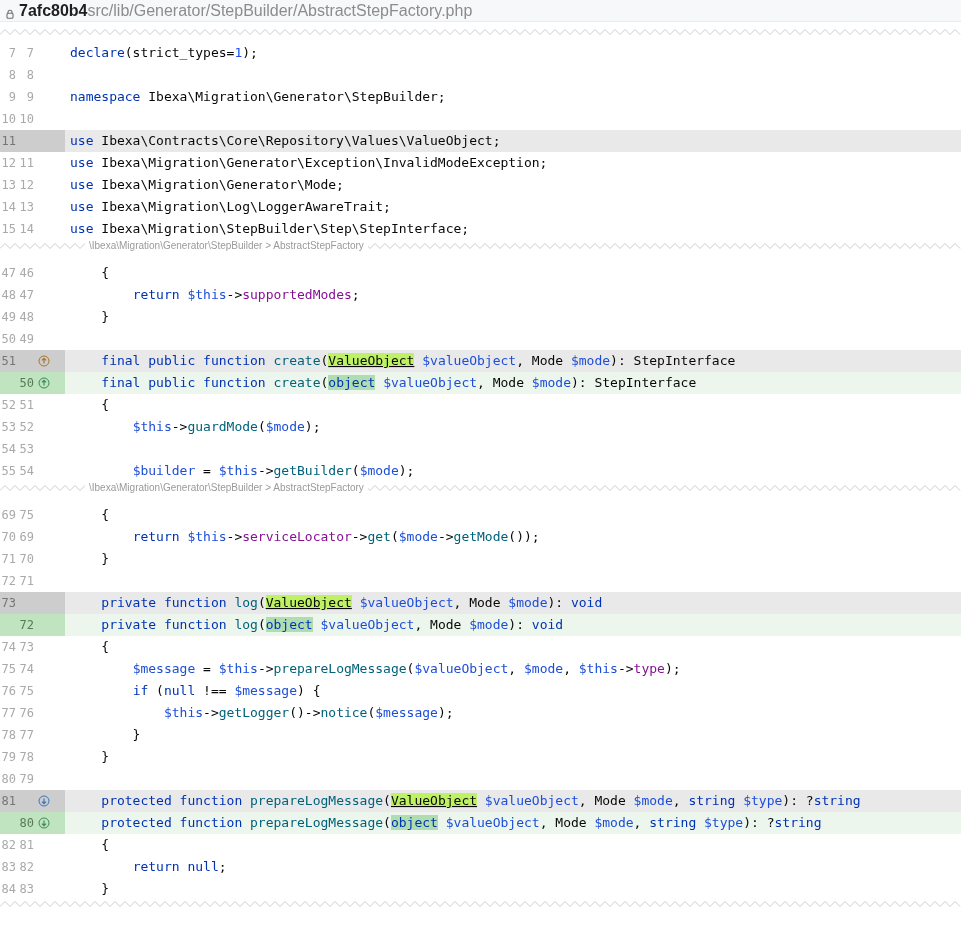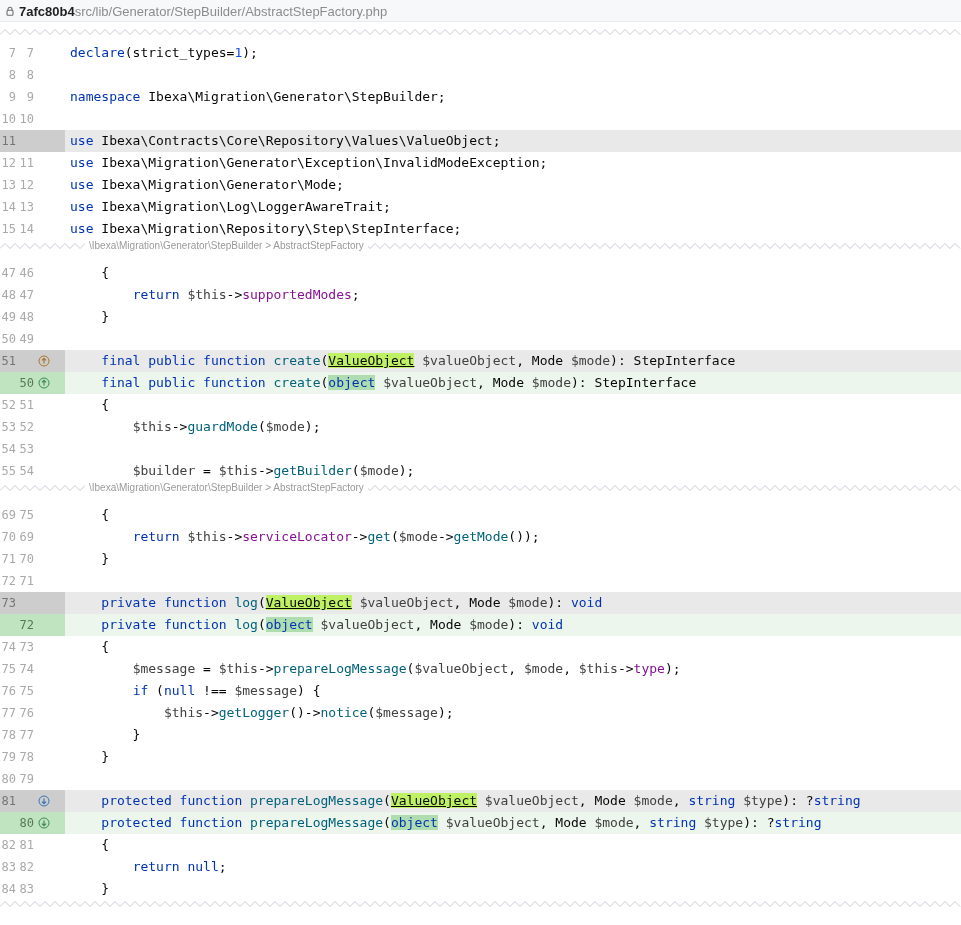--- a/index.html
+++ b/index.html
@@ -1,19 +1,19 @@
 <!DOCTYPE html>
 <html><head>
 <meta charset="utf-8">
 <style>
   * { margin:0; padding:0; box-sizing:border-box; }
   html,body { width:961px; height:925px; overflow:hidden; background:#ffffff; }
   .header { background:#f7f8fa; border-bottom:1px solid #ebecf0; padding:2px 0 1px; }
-  .hrow { display:flex; align-items:center; height:18px; padding-left:4px;
-          font-family:"Liberation Sans", sans-serif; font-size:13px; }
+  .hrow { display:flex; align-items:flex-end; height:18px; padding-left:4px;
+          font-family:"Liberation Sans", sans-serif; font-size:16px; }
   .lock { width:12px; display:inline-flex; justify-content:center; margin-right:3px; }
   .rev  { color:#1f1f1f; font-weight:600; }
   .fpath{ color:#8c8c8c; }
 
   .diff-body { width:961px; }
   .row { display:flex; height:22px; line-height:22px; font-size:13px;
          font-family:"DejaVu Sans Mono", monospace; }
   .g-old,.g-new { flex:none; text-align:right; font-size:12px; color:#a9a9a9;
                   font-family:"DejaVu Sans Mono", monospace; }
   .g-old { width:18px; padding-right:2px; }
@@ -23,21 +23,21 @@
 
   .row.del { background:#e9e9e9; }
   .row.del .g-old, .row.del .g-new, .row.del .g-icon { background:#cdcdcd; color:#757575; }
   .row.add { background:#edf6ed; }
   .row.add .g-old, .row.add .g-new, .row.add .g-icon { background:#c0e3c0; color:#567a56; }
 
   .tk-kw  { color:#0033b3; }
   .tk-fn  { color:#00627a; }
   .tk-fld { color:#871094; }
   .tk-num { color:#1750eb; }
-  .tk-var { color:#404040;text-align:right; }
+  .tk-var { color:#1d4ed8;text-align:right; }
   .tk-pl  { color:#080808; }
   .mark-del { background:#bef264;text-decoration:underline; }
   .mark-add { background:#b0ddb0; }
 
   .sep { position:relative; height:22px; }
   .sep.top { height:20px; }
   .sep.bottom { height:6px; }
   .sep svg { position:absolute; left:0; top:2px; }
   .sep.top svg { top:6px; }
   .sep.bottom svg { top:0; }
@@ -112,21 +112,21 @@
     <div class="row same">
       <span class="g-old">14</span>
       <span class="g-new">13</span>
       <span class="g-icon"></span>
       <span class="code"><span class="tk-kw">use</span><span class="tk-pl"> Ibexa\Migration\Log\LoggerAwareTrait;</span></span>
     </div>
     <div class="row same">
       <span class="g-old">15</span>
       <span class="g-new">14</span>
       <span class="g-icon"></span>
-      <span class="code"><span class="tk-kw">use</span><span class="tk-pl"> Ibexa\Migration\Repository\Step\StepInterface;</span></span>
+      <span class="code"><span class="tk-kw">use</span><span class="tk-pl"> Ibexa\Migration\StepBuilder\Step\StepInterface;</span></span>
     </div>
     <div class="sep">
       <svg width="961" height="8">
         <polyline points="0,6.5 5,1.5 10,6.5 15,1.5 20,6.5 25,1.5 30,6.5 35,1.5 40,6.5 45,1.5 50,6.5 55,1.5 60,6.5 65,1.5 70,6.5 75,1.5 80,6.5 85,1.5 90,6.5 95,1.5 100,6.5 105,1.5 110,6.5 115,1.5 120,6.5 125,1.5 130,6.5 135,1.5 140,6.5 145,1.5 150,6.5 155,1.5 160,6.5 165,1.5 170,6.5 175,1.5 180,6.5 185,1.5 190,6.5 195,1.5 200,6.5 205,1.5 210,6.5 215,1.5 220,6.5 225,1.5 230,6.5 235,1.5 240,6.5 245,1.5 250,6.5 255,1.5 260,6.5 265,1.5 270,6.5 275,1.5 280,6.5 285,1.5 290,6.5 295,1.5 300,6.5 305,1.5 310,6.5 315,1.5 320,6.5 325,1.5 330,6.5 335,1.5 340,6.5 345,1.5 350,6.5 355,1.5 360,6.5 365,1.5 370,6.5 375,1.5 380,6.5 385,1.5 390,6.5 395,1.5 400,6.5 405,1.5 410,6.5 415,1.5 420,6.5 425,1.5 430,6.5 435,1.5 440,6.5 445,1.5 450,6.5 455,1.5 460,6.5 465,1.5 470,6.5 475,1.5 480,6.5 485,1.5 490,6.5 495,1.5 500,6.5 505,1.5 510,6.5 515,1.5 520,6.5 525,1.5 530,6.5 535,1.5 540,6.5 545,1.5 550,6.5 555,1.5 560,6.5 565,1.5 570,6.5 575,1.5 580,6.5 585,1.5 590,6.5 595,1.5 600,6.5 605,1.5 610,6.5 615,1.5 620,6.5 625,1.5 630,6.5 635,1.5 640,6.5 645,1.5 650,6.5 655,1.5 660,6.5 665,1.5 670,6.5 675,1.5 680,6.5 685,1.5 690,6.5 695,1.5 700,6.5 705,1.5 710,6.5 715,1.5 720,6.5 725,1.5 730,6.5 735,1.5 740,6.5 745,1.5 750,6.5 755,1.5 760,6.5 765,1.5 770,6.5 775,1.5 780,6.5 785,1.5 790,6.5 795,1.5 800,6.5 805,1.5 810,6.5 815,1.5 820,6.5 825,1.5 830,6.5 835,1.5 840,6.5 845,1.5 850,6.5 855,1.5 860,6.5 865,1.5 870,6.5 875,1.5 880,6.5 885,1.5 890,6.5 895,1.5 900,6.5 905,1.5 910,6.5 915,1.5 920,6.5 925,1.5 930,6.5 935,1.5 940,6.5 945,1.5 950,6.5 955,1.5 960,6.5" fill="none" stroke="#c9cdd6" stroke-width="1"></polyline>
       </svg>
       <span class="sep-label">\Ibexa\Migration\Generator\StepBuilder &gt; AbstractStepFactory</span>
     </div>
     <div class="row same">
       <span class="g-old">47</span>
       <span class="g-new">46</span>

